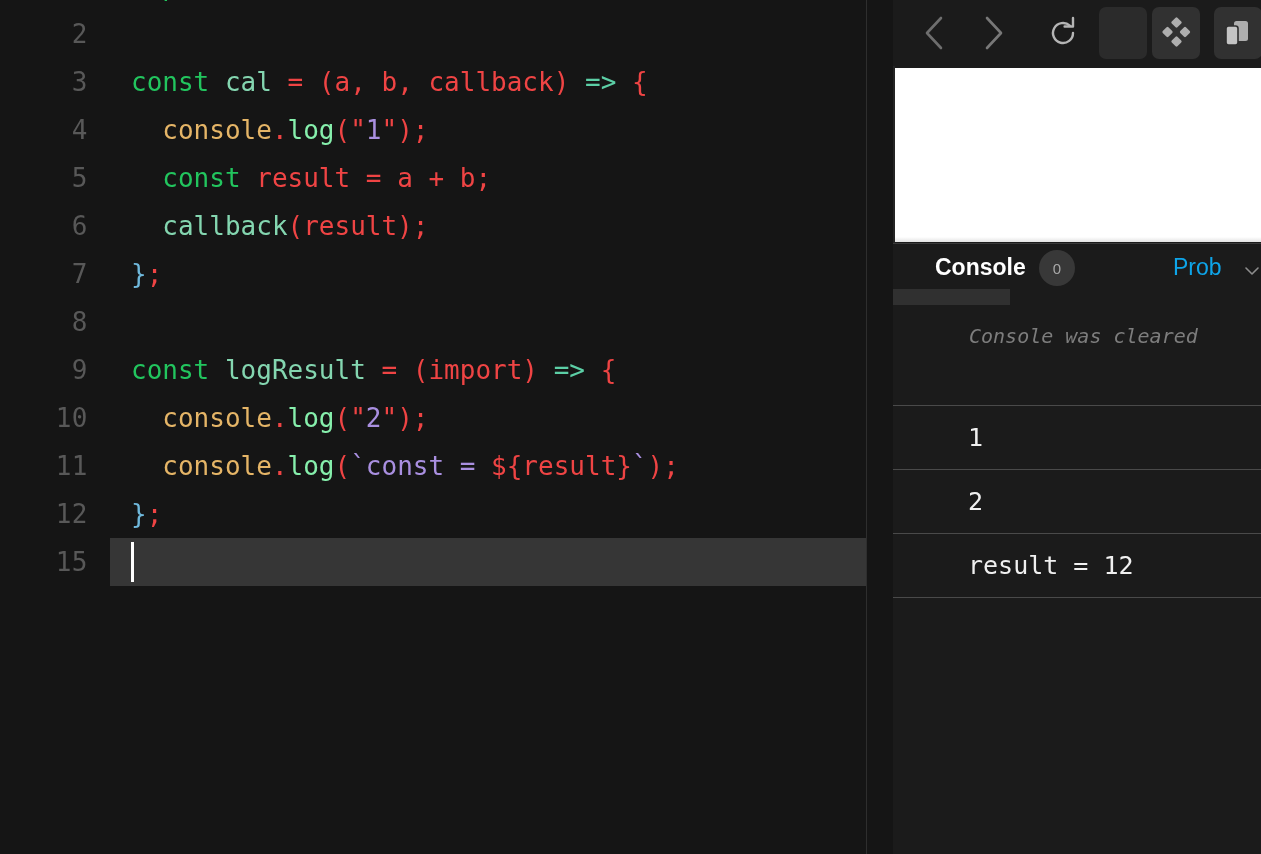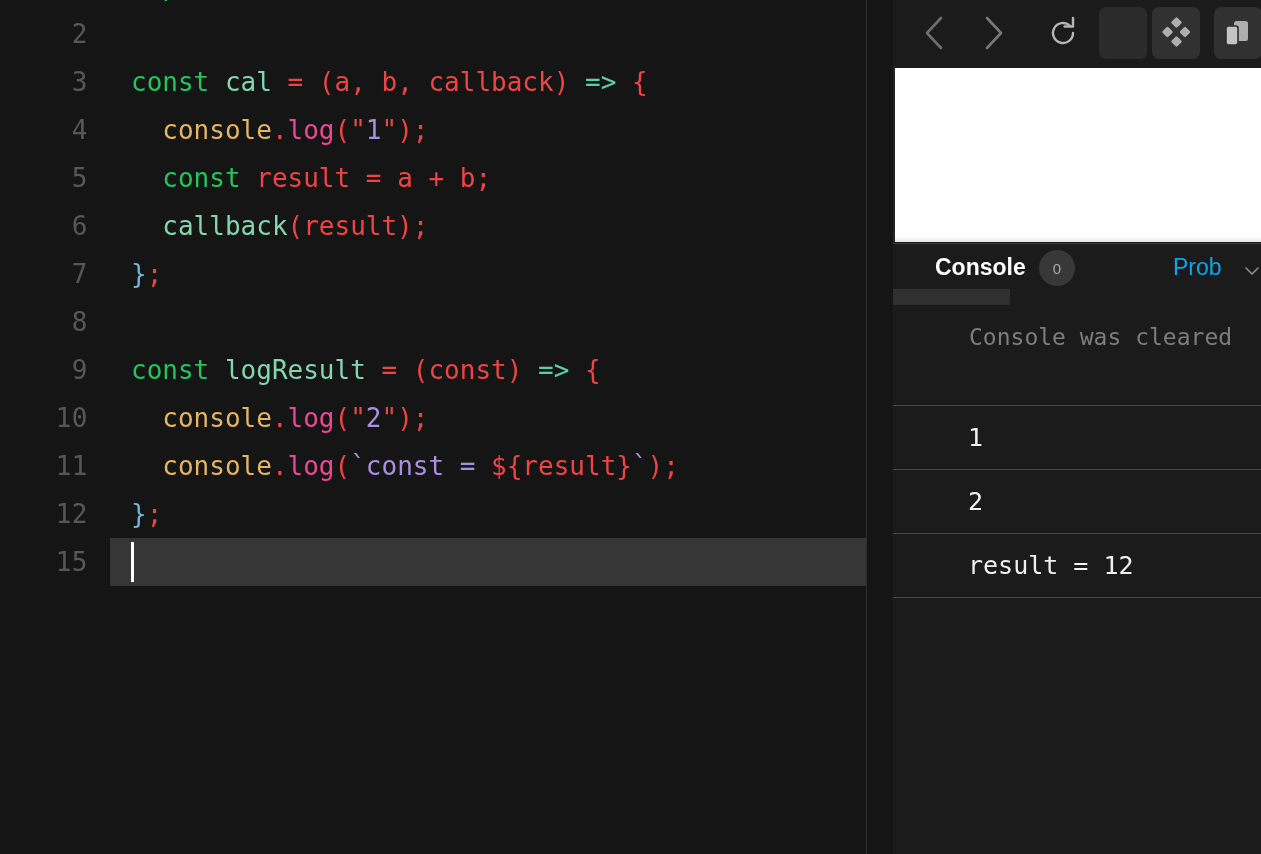--- a/index.html
+++ b/index.html
@@ -80,21 +80,21 @@
     left: 131px;
     top: 4px;
     width: 3px;
     height: 40px;
     background: #ffffff;
   }
 
   
   .t-kw   { color: #22c55e; }  
   .t-fn   { color: #84d6b0; }  
-  .t-prop { color: #ec4899; }  
+  .t-prop { color: #86efac; }  
   .t-obj  { color: #e5b567; }  
   .t-str  { color: #a98fe0; }  
   .t-num  { color: #e05252; }  
   .t-op   { color: #5ccfa6; }  
   .t-pl   { color: #ef4444; }  
   .t-br   { color: #6fb8db; }  
 
   
   #editor-divider {
     position: absolute;
@@ -224,22 +224,23 @@
     left: 0; top: 62px;
     width: 368px;
     height: 549px;
     overflow: hidden;
   }
 
   .console-cleared {
     position: absolute;
     left: 76px; top: 18px;
     color: #7d7d7d;
-    font-family: "DejaVu Sans Mono", monospace;
-    font-size: 23px;
+    font-style: italic;
+    font-family: "DejaVu Sans Mono", monospace;
+    font-size: 20px;
     white-space: pre;
   }
 
   .console-row {
     position: absolute;
     left: 0;
     width: 368px;
     height: 64px;
     border-top: 1px solid #4a4a4a;
   }
@@ -278,21 +279,21 @@
   <div id="editor-pane">
     <div class="code-lines" id="code-lines">
         <div class="code-line"><div class="gutter">1</div><div class="code-text"><span class="t-kw">import</span></div></div>
         <div class="code-line"><div class="gutter">2</div><div class="code-text"></div></div>
         <div class="code-line"><div class="gutter">3</div><div class="code-text"><span class="t-kw">const</span><span class="t-pl"> </span><span class="t-fn">cal</span><span class="t-pl"> = (a, b, callback) </span><span class="t-op">=&gt;</span><span class="t-pl"> {</span></div></div>
         <div class="code-line"><div class="gutter">4</div><div class="code-text"><span class="t-pl">  </span><span class="t-obj">console</span><span class="t-pl">.</span><span class="t-prop">log</span><span class="t-pl">("</span><span class="t-str">1</span><span class="t-pl">");</span></div></div>
         <div class="code-line"><div class="gutter">5</div><div class="code-text"><span class="t-pl">  </span><span class="t-kw">const</span><span class="t-pl"> result = a + b;</span></div></div>
         <div class="code-line"><div class="gutter">6</div><div class="code-text"><span class="t-pl">  </span><span class="t-fn">callback</span><span class="t-pl">(result);</span></div></div>
         <div class="code-line"><div class="gutter">7</div><div class="code-text"><span class="t-br">}</span><span class="t-pl">;</span></div></div>
         <div class="code-line"><div class="gutter">8</div><div class="code-text"></div></div>
-        <div class="code-line"><div class="gutter">9</div><div class="code-text"><span class="t-kw">const</span><span class="t-pl"> </span><span class="t-fn">logResult</span><span class="t-pl"> = (const) </span><span class="t-op">=&gt;</span><span class="t-pl"> {</span></div></div>
+        <div class="code-line"><div class="gutter">9</div><div class="code-text"><span class="t-kw">const</span><span class="t-pl"> </span><span class="t-fn">logResult</span><span class="t-pl"> = (import) </span><span class="t-op">=&gt;</span><span class="t-pl"> {</span></div></div>
         <div class="code-line"><div class="gutter">10</div><div class="code-text"><span class="t-pl">  </span><span class="t-obj">console</span><span class="t-pl">.</span><span class="t-prop">log</span><span class="t-pl">("</span><span class="t-str">2</span><span class="t-pl">");</span></div></div>
         <div class="code-line"><div class="gutter">11</div><div class="code-text"><span class="t-pl">  </span><span class="t-obj">console</span><span class="t-pl">.</span><span class="t-prop">log</span><span class="t-pl">(</span><span class="t-str">`const = </span><span class="t-pl">${result}</span><span class="t-str">`</span><span class="t-pl">);</span></div></div>
         <div class="code-line"><div class="gutter">12</div><div class="code-text"><span class="t-br">}</span><span class="t-pl">;</span></div></div>
         <div class="code-line active"><div class="ln-bg"></div><div class="gutter">15</div><div class="code-text"></div><div class="cursor"></div></div>
       </div>
   </div>
 
   <div id="editor-divider"></div>
   <div id="splitter-gap">
     

